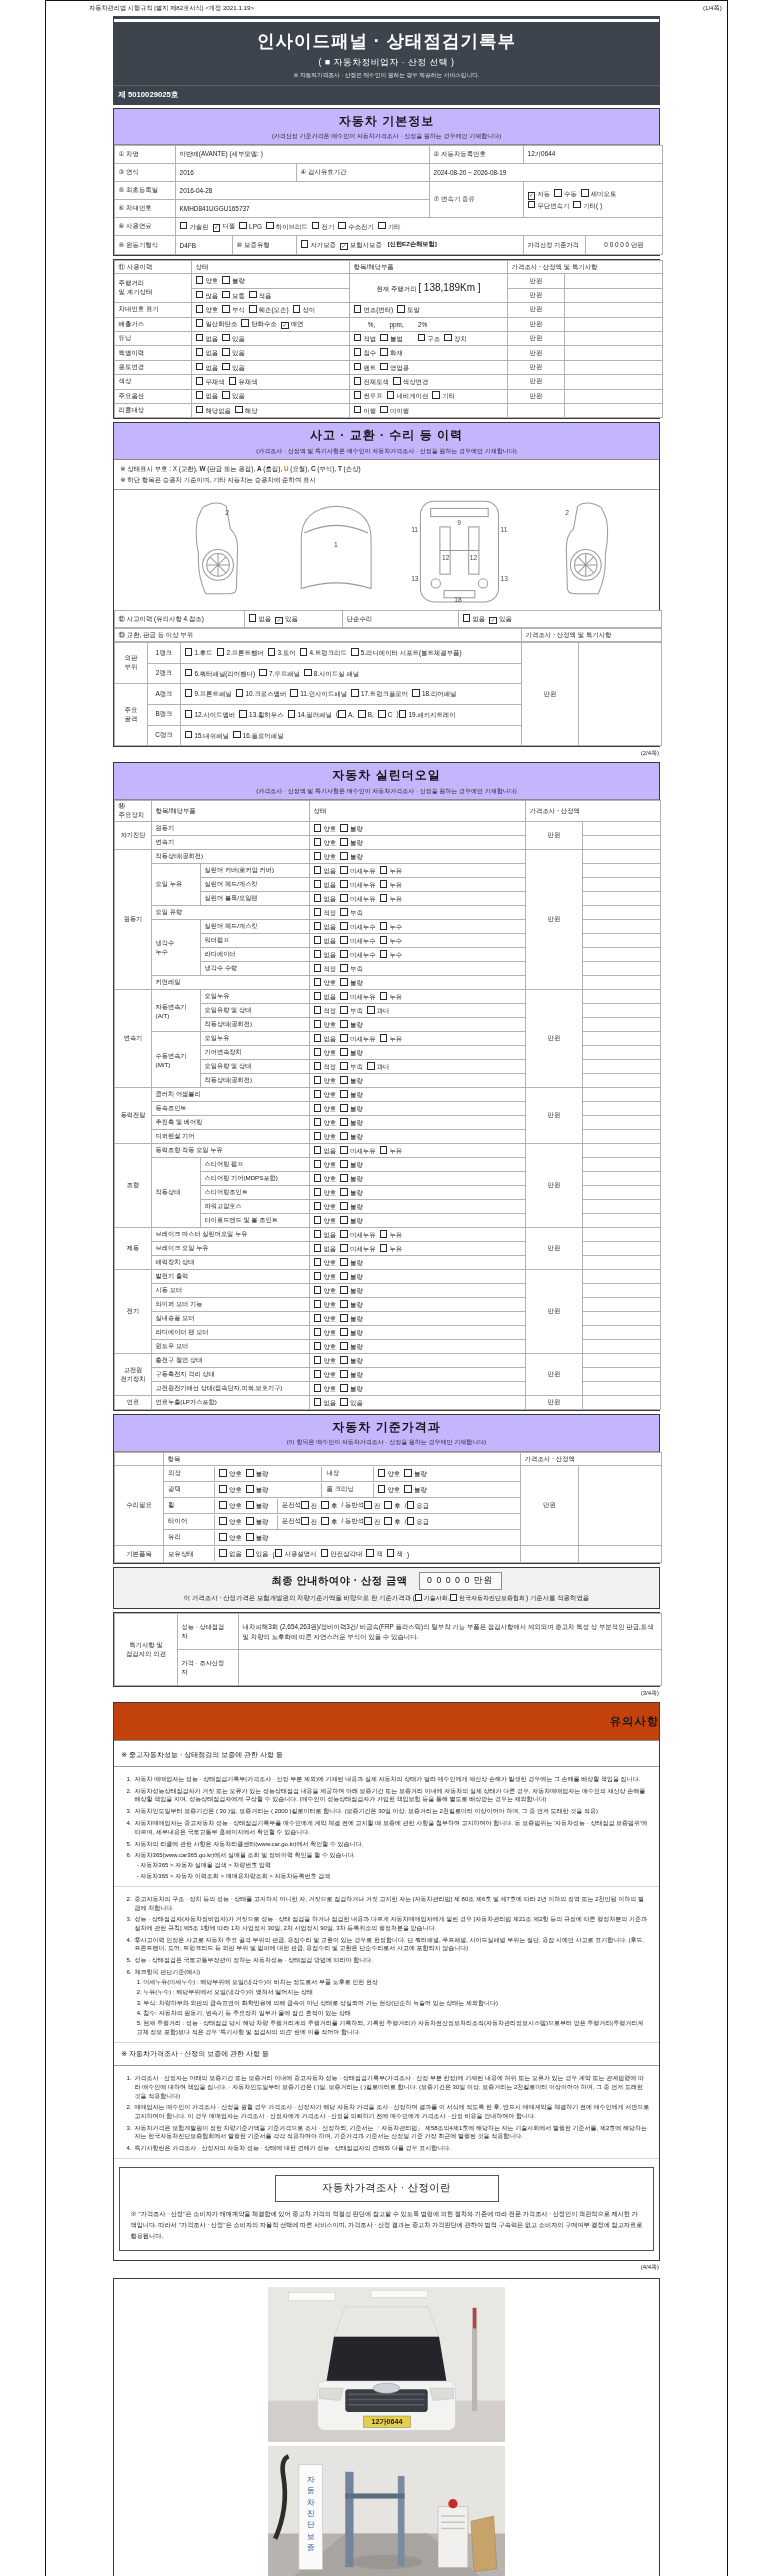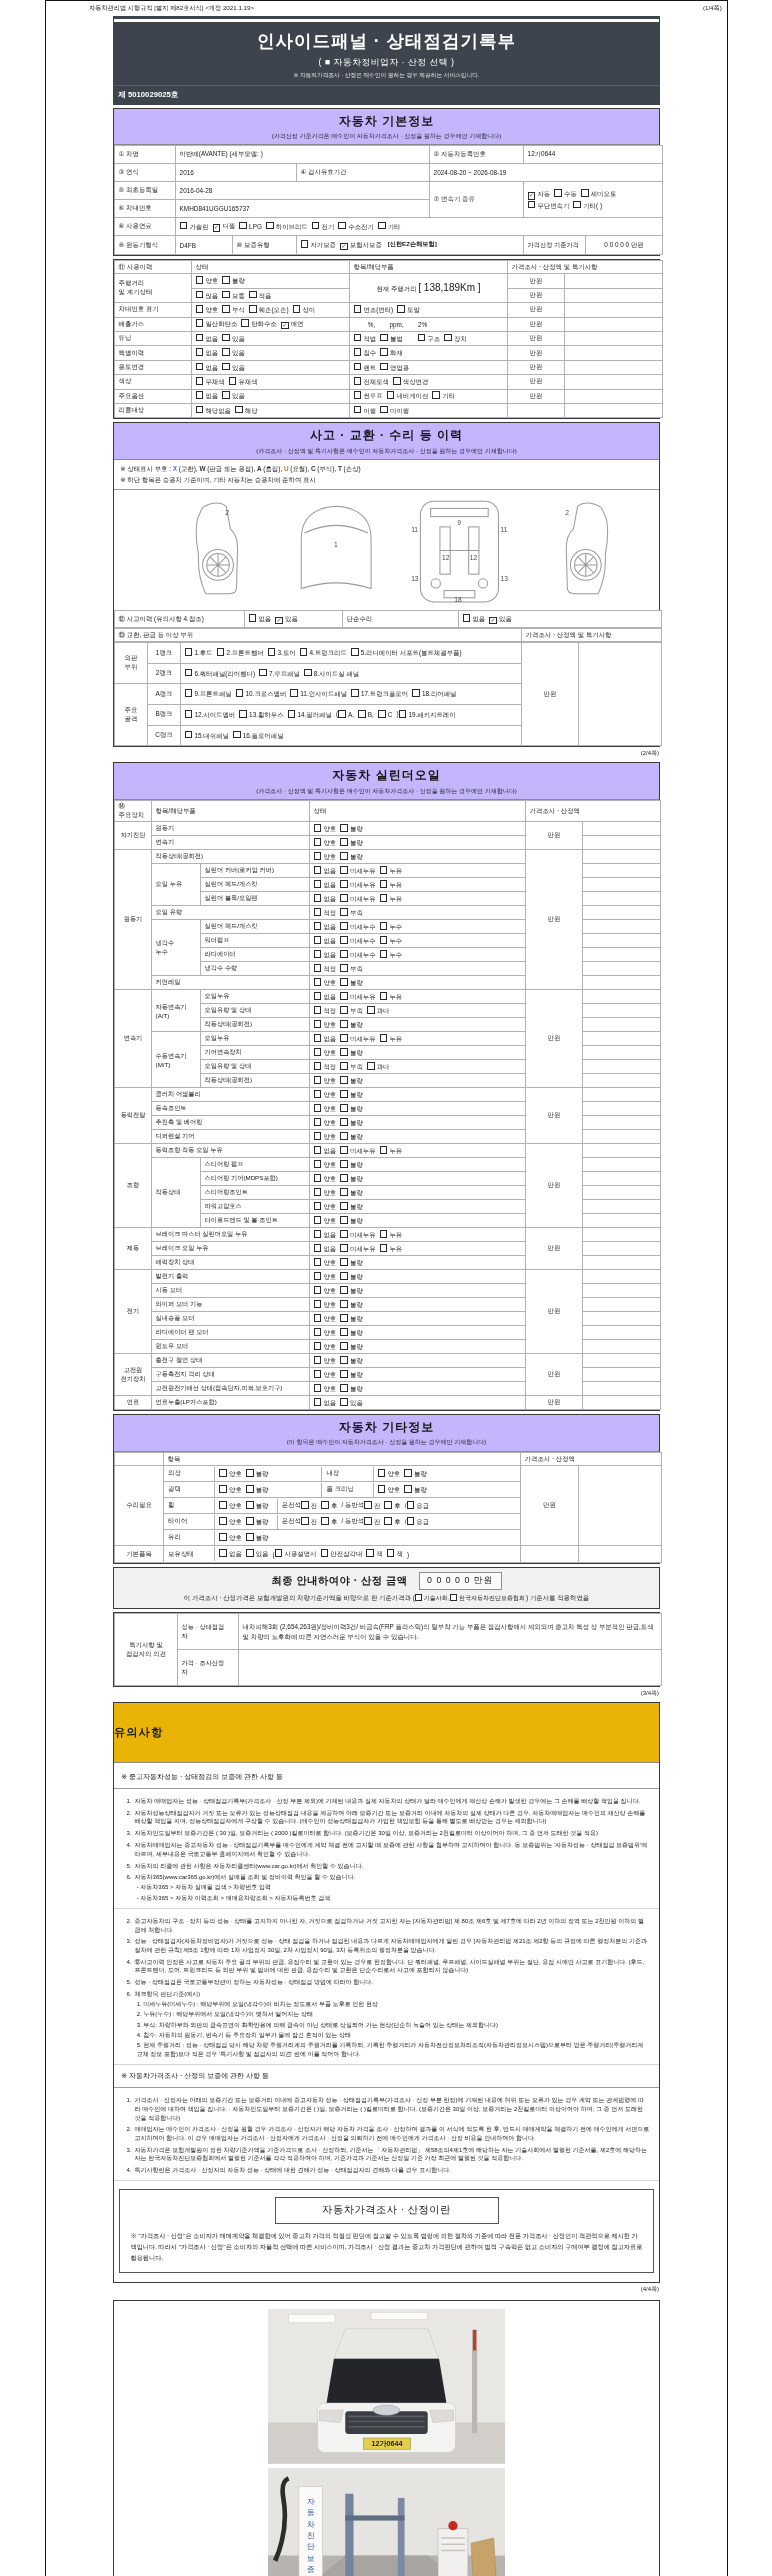--- a/index.html
+++ b/index.html
@@ -46,21 +46,21 @@
 
   .finalbar{border:1px solid #3a3a3a;margin-top:3.1px;background:#f1f1f1;text-align:center;padding:4.1px 0 4.6px;}
   .finalline{display:flex;justify-content:center;align-items:center;gap:11.3px;}
   .finallbl{font-size:10.3px;font-weight:bold;letter-spacing:0.5px;}
   .finalamt{border:0.5px solid #8f8f8f;background:#fafafa;font-size:8.8px;padding:2.1px 7.2px;letter-spacing:1px;}
   .finalnote{font-size:6px;margin-top:3.1px;}
   .finalnote .cbw{font-size:6px;margin-right:1px;}
   .finalnote .cbx{width:4.6px;height:4.6px;line-height:4.6px;font-size:4.6px;}
 
   .cautbox{border:1px solid #3a3a3a;margin-top:3.1px;}
-  .cauthdr{background:#eab308;text-align:left;font-size:11.3px;font-weight:bold;letter-spacing:1px;padding:22px 0;border-bottom:0.5px solid #8a8a8a;}
+  .cauthdr{background:#c2410c;text-align:right;font-size:11.3px;font-weight:bold;letter-spacing:1px;padding:11px 0;border-bottom:0.5px solid #8a8a8a;}
   .cbody{padding:2.1px 0 6.2px;}
   .chead{border-bottom:0.5px solid #9c9c9c;padding:6.2px 7.2px;font-size:7px;}
   .clist{padding:5.2px 9.3px 2.1px 7.2px;border-bottom:0.5px solid #d7d7d7;}
   .citem{display:flex;gap:3.1px;margin:3.1px 0;font-size:6px;line-height:1.45;}
   .cno{width:10.3px;flex:none;text-align:right;}
   .ctext{flex:1;}
   .csub{margin:1.5px 0 0 2.1px;font-size:6px;line-height:1.45;}
   .pibox{border:0.5px solid #555;margin:8.2px 5.2px 3.1px;padding:7.2px 10.3px 8.2px;font-family:Liberation Serif, serif;}
   .pit{border:0.5px solid #555;width:222px;margin:-1px auto 7.2px;text-align:center;font-size:10.3px;letter-spacing:0.5px;padding:5.7px 0;}
   .pib{font-size:6.2px;line-height:1.75;}
@@ -605,21 +605,21 @@
                 <td colspan="2" style="font-size:6.2px">연료누출(LP가스포함)</td>
                 <td><span class="cbw"><span class="cbx"></span><span class="cbl">없음</span></span><span class="cbw"><span class="cbx"></span><span class="cbl">있음</span></span></td>
                 <td class="price" rowspan="1">만원</td>
                 <td></td>
               </tr>
             </tbody>
           </table>
         </div>
       <div id="sec-other" class="secbox">
           <div class="shdr">
-            <div class="t">자동차 기타정보</div>
+            <div class="t">자동차 기준가격과</div>
             <div class="n">(이 항목은 매수인이 자동차가격조사 · 산정을 원하는 경우에만 기재합니다)</div>
           </div>
           <table class="tb" style="border-top:0.5px solid #8a8a8a">
             <colgroup>
               <col style="width:49px">
               <col style="width:357px">
               <col style="width:58px">
               <col style="width:83px">
             </colgroup>
             <tbody>

